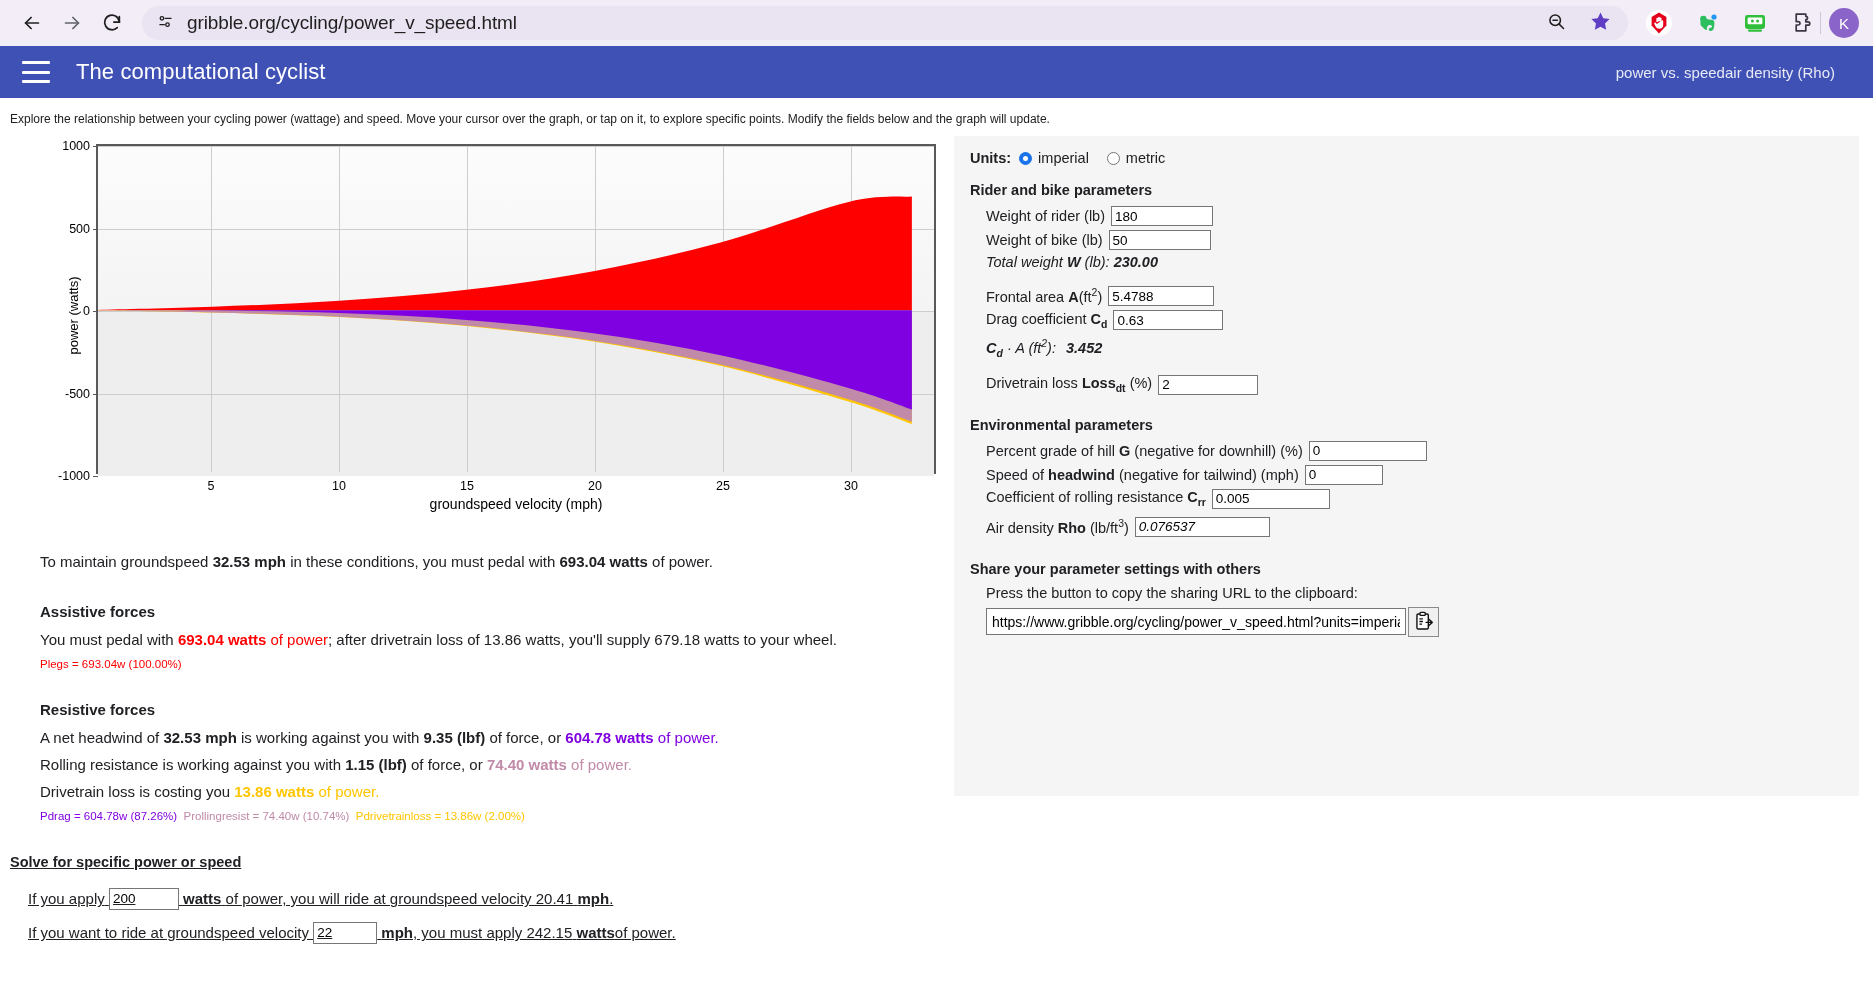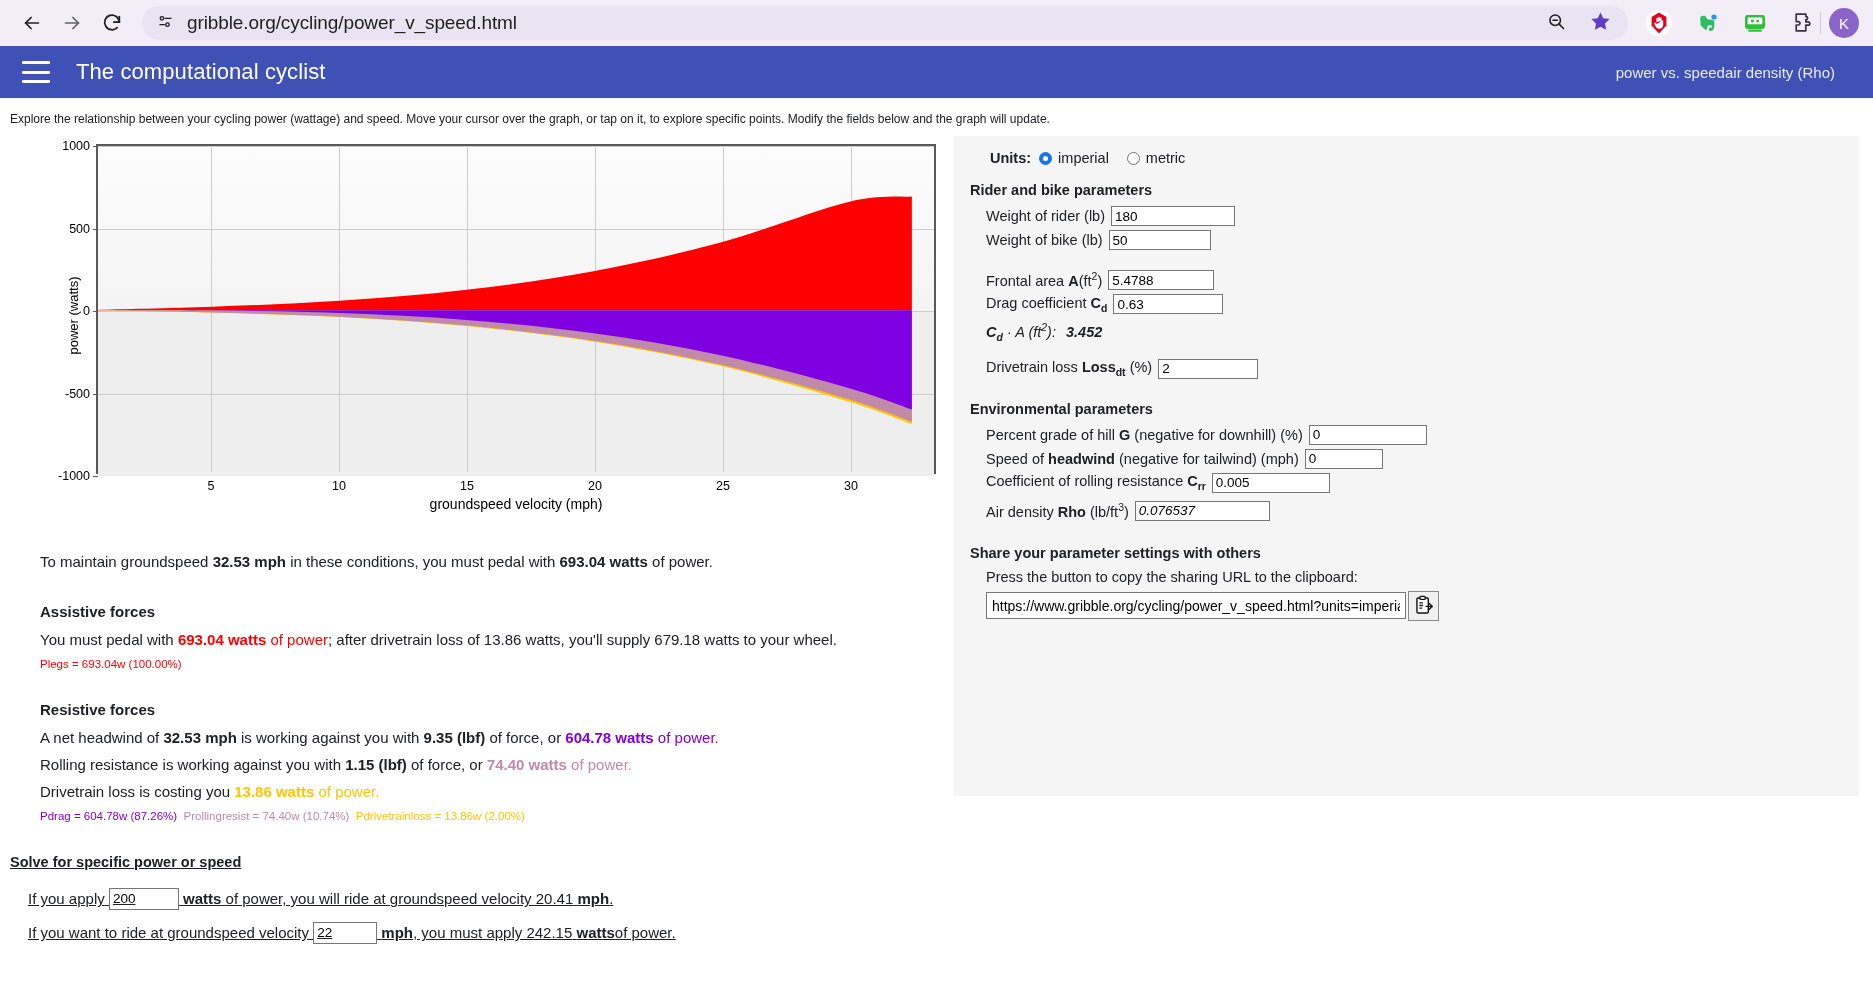--- a/index.html
+++ b/index.html
@@ -102,21 +102,21 @@
   .c-red { color:#ff0000; }
   .c-purple { color:#7f00e0; }
   .c-rose { color:#c08aa8; }
   .c-gold { color:#ffc500; }
   #assistive { margin-top:26px; }
   #resistive { margin-top:28px; }
 
   
   .rp-inner { padding-left:16px; }
   .rp-head { font-weight:bold; font-size:14.5px; margin:16px 0 8px 0; }
-  #units-row { display:flex; align-items:center; gap:8px; font-size:14.5px; margin-bottom:4px;margin-left:20px; }
+  #units-row { display:flex; align-items:center; gap:8px; font-size:14.5px; margin-bottom:4px; }
   #units-row .lbl { font-weight:bold; }
   .radio-opt { display:flex; align-items:center; gap:6px; font-size:14.5px; }
   .radio {
     width:13px; height:13px; border-radius:50%; border:1px solid #767676;
     background:#fff; display:inline-block; position:relative; flex:0 0 auto;
   }
   .radio.checked { border-color:#1a73e8; background:#1a73e8; }
   .radio.checked::after {
     content:""; position:absolute; inset:3px; border-radius:50%; background:#fff;
   }
@@ -345,25 +345,31 @@
         <label class="radio-opt" style="margin-left:10px">
           <span class="radio"></span>
           <span>metric</span>
         </label>
       </div>
 
       <div class="rp-head">Rider and bike parameters</div>
 
       <div class="field-row">
         <span class="fl">Weight of rider (lb)</span>
-        <input class="txtin" style="width: 124px;" value="180">
+        <input class="txtin" style="width: 102px;" value="180">
       </div>
       <div class="field-row">
         <span class="fl">Weight of bike (lb)</span>
         <input class="txtin" style="width: 102px;" value="50">
+      </div>
+      <div class="derived">
+        <span>Total weight</span>
+        <b>W</b>
+        <span>(lb):</span>
+        <b style="font-style:italic">230.00</b>
       </div>
 
       <div class="group-gap"></div>
 
       <div class="field-row">
         <span class="fl">
           <span>Frontal area</span>
           <b>A</b><span>(ft</span><sup>2</sup>)
         </span>
         <input class="txtin" style="width: 106px;" value="5.4788">

